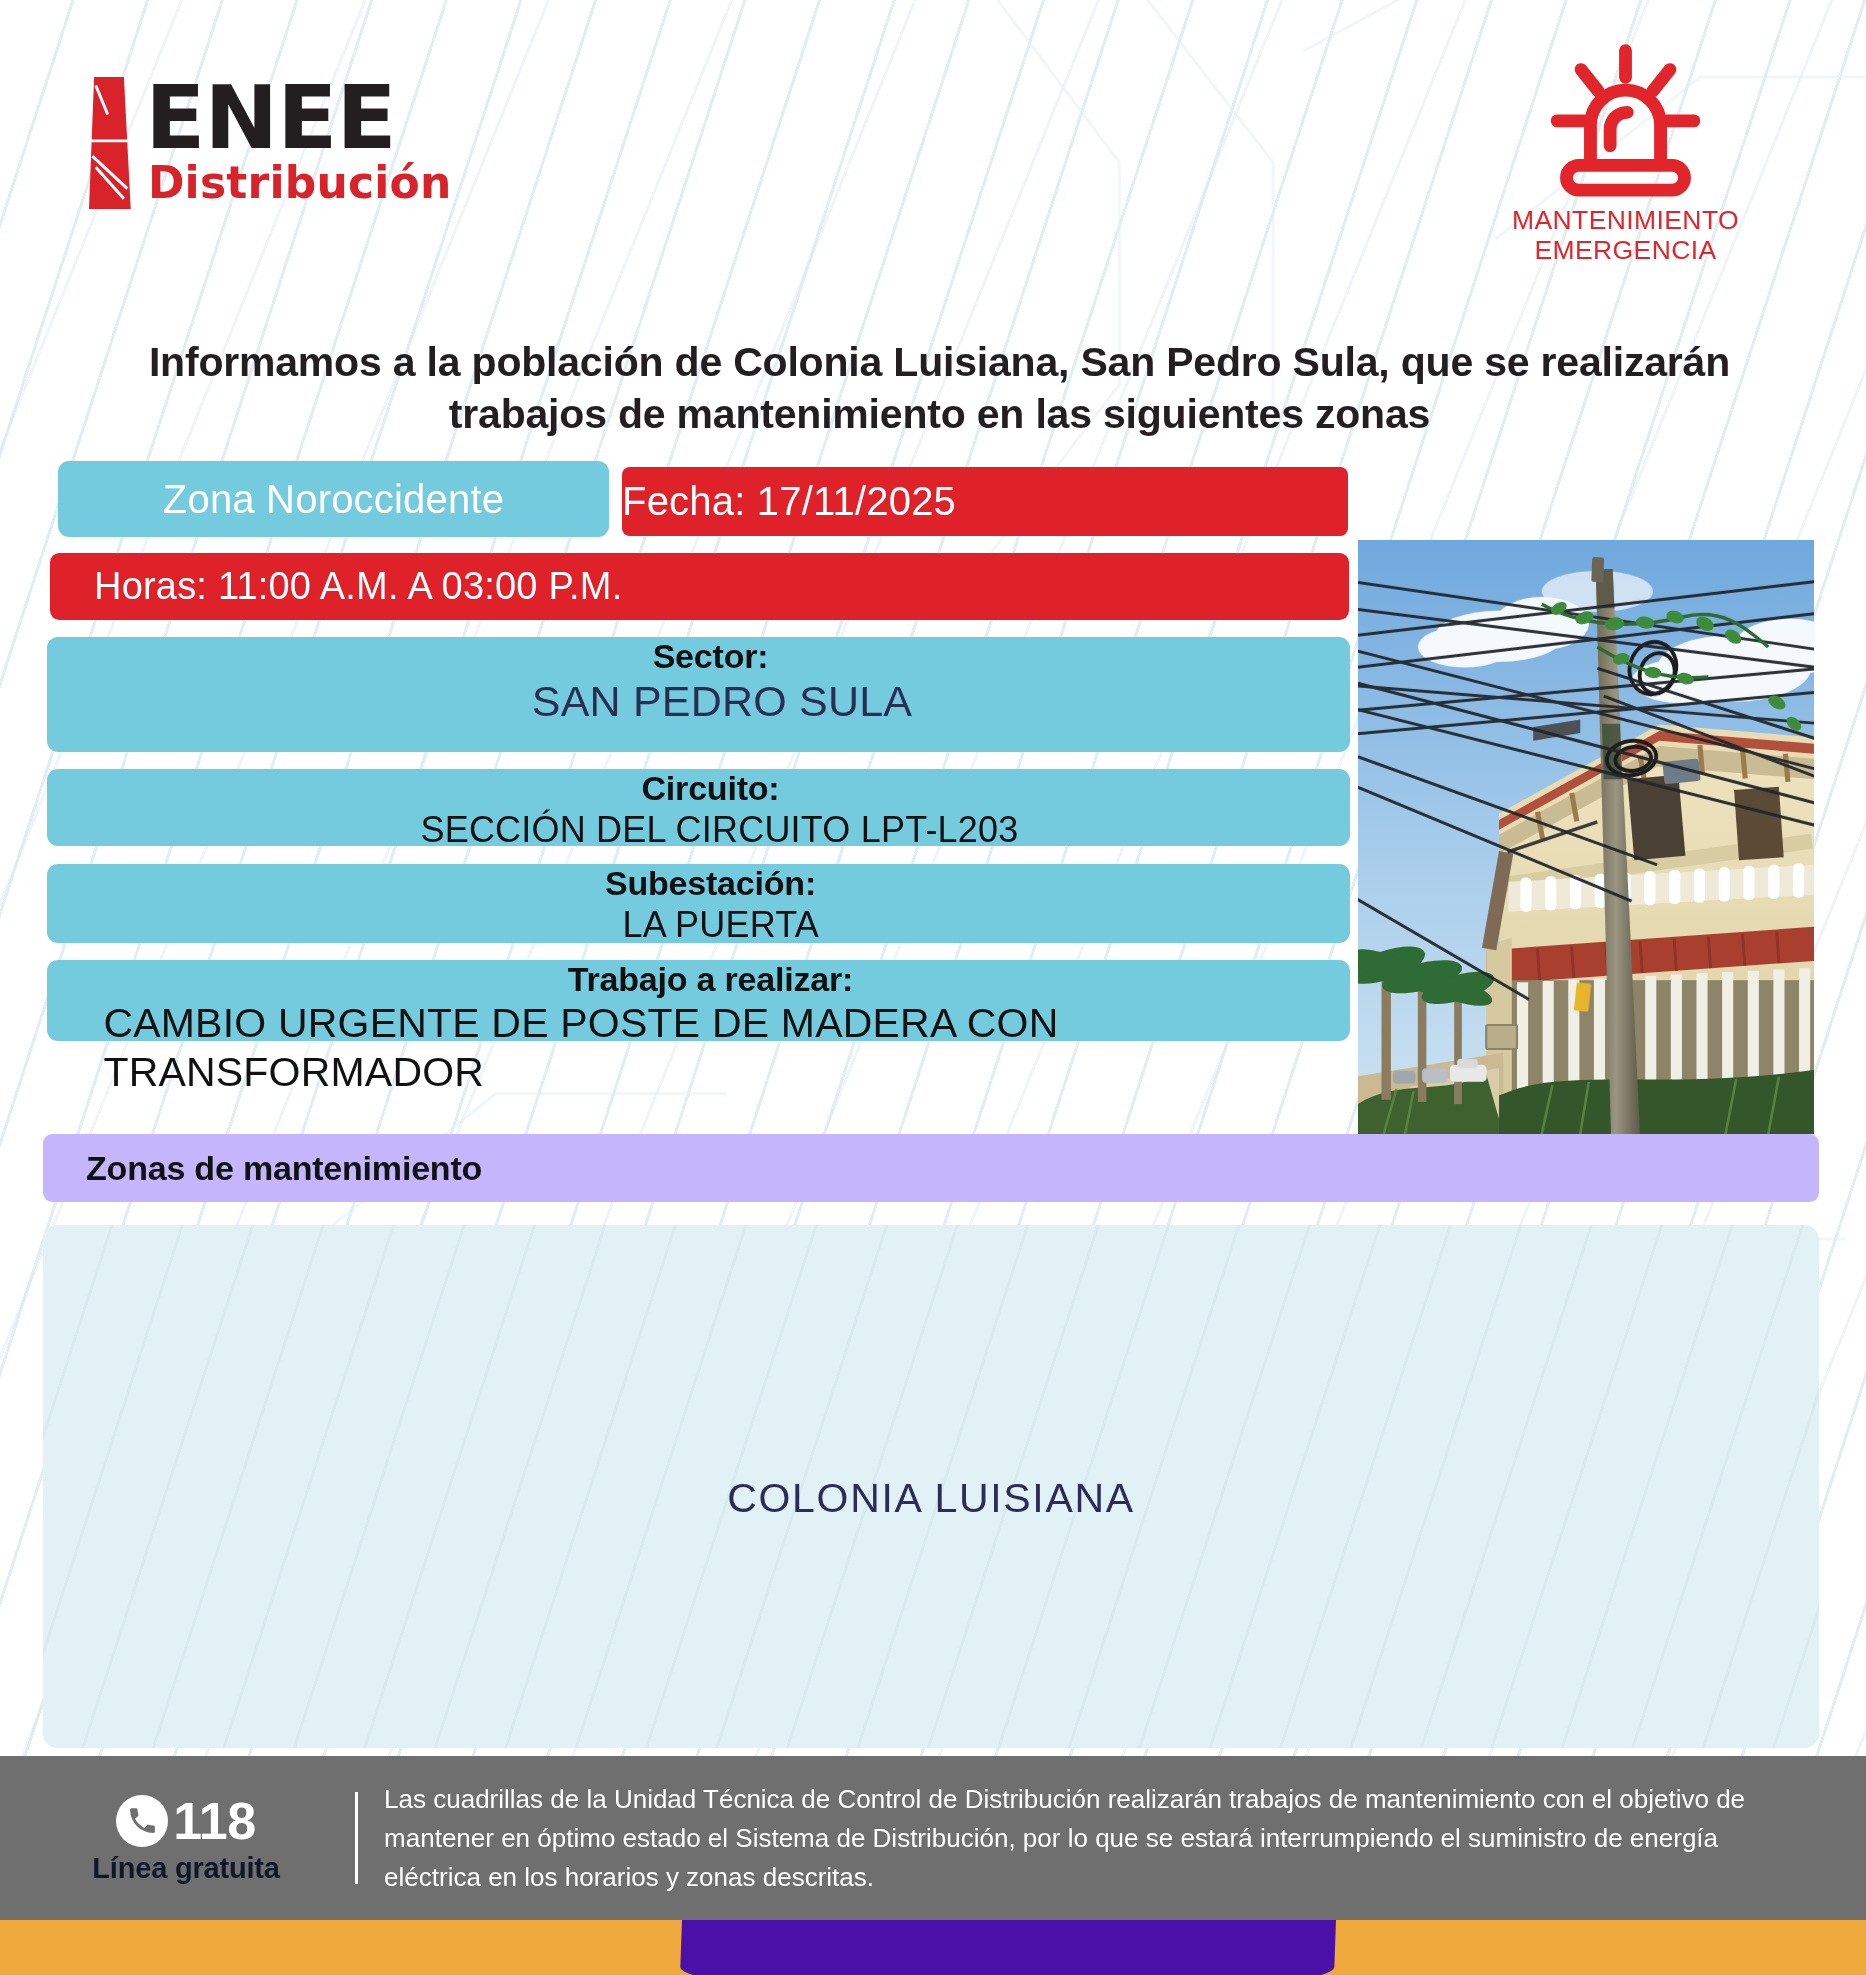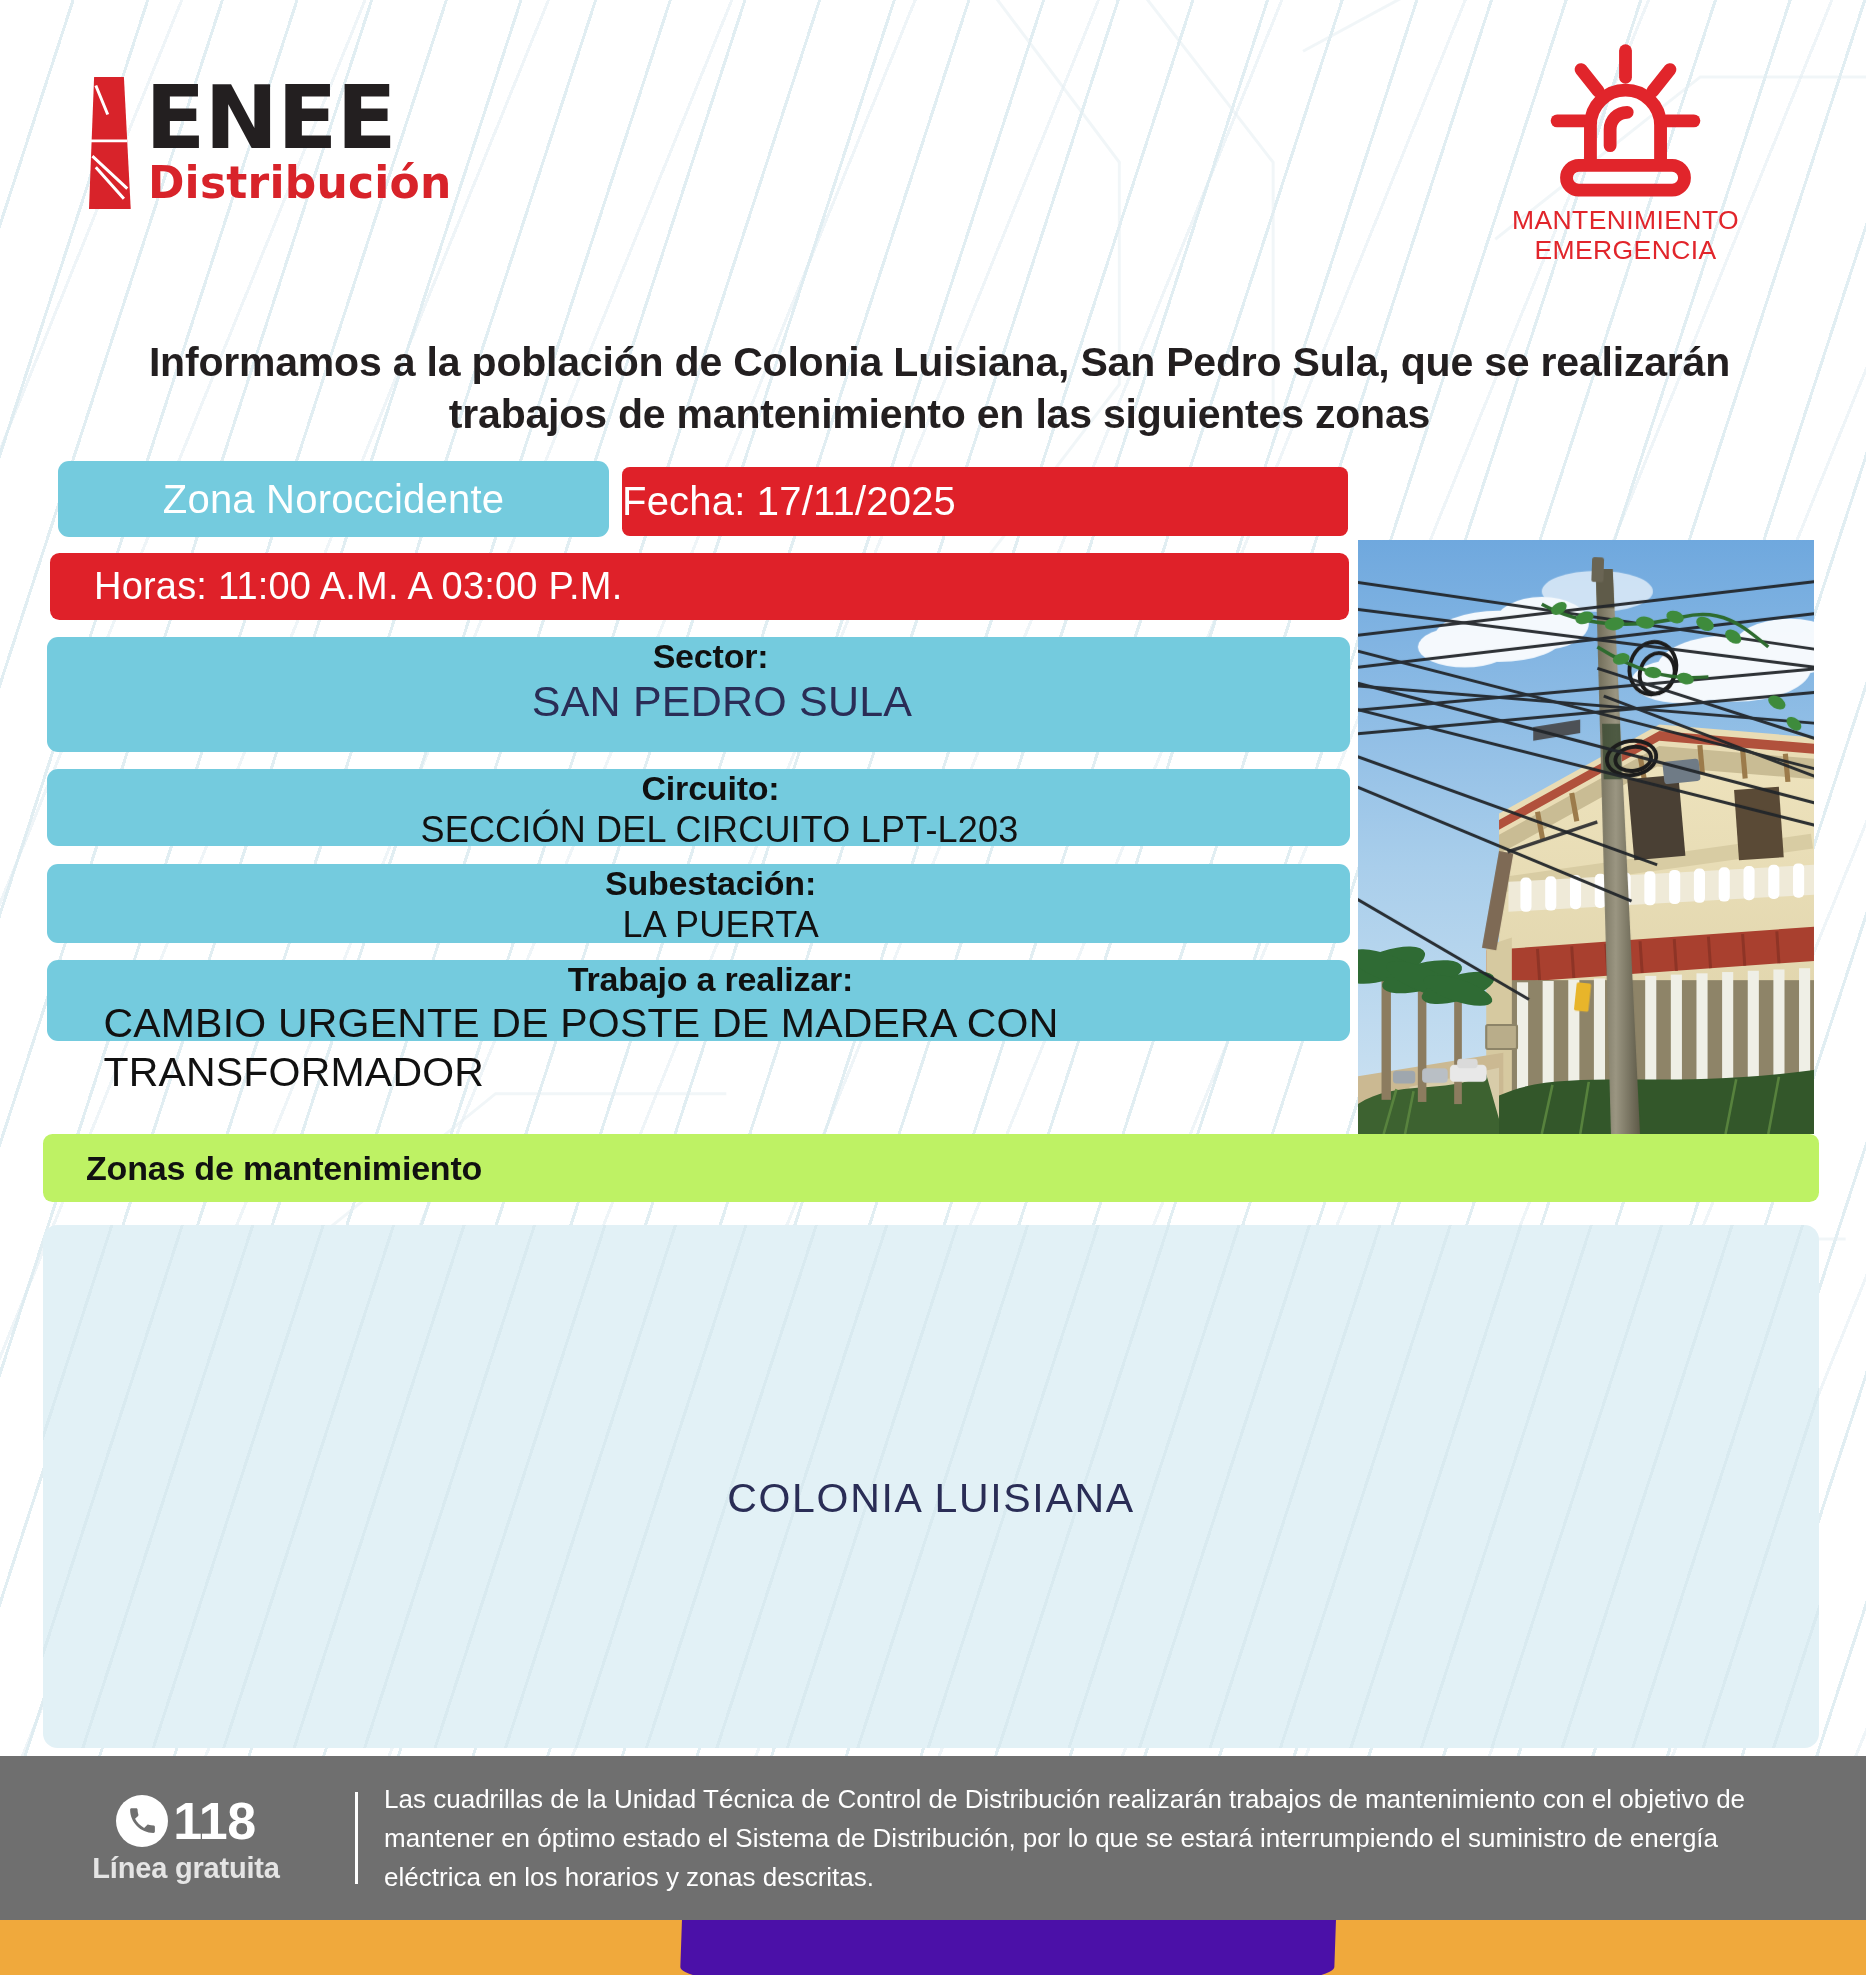--- a/index.html
+++ b/index.html
@@ -95,21 +95,21 @@
   #row-circuito{top:769px;height:77px;}
   #row-circuito .val{font-size:36px;margin-left:18px;}
   #row-subestacion{top:864px;height:79px;}
   #row-subestacion .val{font-size:36px;margin-left:20.5px;}
   #row-trabajo{top:960px;height:81px;}
   #row-trabajo .val{font-size:41px;margin-left:15.4px;}
 
   
   .zonas-bar{
     position:absolute;left:43px;top:1134px;width:1776px;height:68px;
-    background:#bef264;border-radius:9.4px;
+    background:#c4b5fd;border-radius:9.4px;
     display:flex;align-items:center;padding-left:43px;box-sizing:border-box;
   }
   .zonas-bar span{color:#111;font-size:34px;font-weight:700;letter-spacing:-0.2px;}
 
   
   .zonas-panel{
     position:absolute;left:43px;top:1225px;width:1776px;height:523px;
     background:#E2F1F6;border-radius:14.5px;overflow:hidden;
   }
   .zonas-panel .lines{
@@ -144,21 +144,21 @@
     width:355px;flex:0 0 355px;
     display:flex;flex-direction:column;align-items:center;justify-content:center;
     padding-left:17px;box-sizing:border-box;
   }
   .f-line1{display:flex;align-items:center;}
   .f-phone-circle{
     width:52px;height:52px;border-radius:50%;background:#ffffff;
     display:flex;align-items:center;justify-content:center;margin-right:5.1px;
   }
   .f-118{color:#fff;font-size:52px;font-weight:700;letter-spacing:-0.4px;}
-  .f-line2{color:#e5e5e5;font-size:29px;font-weight:700;margin-top:1.7px;letter-spacing:-0.2px;}
+  .f-line2{color:#0f172a;font-size:29px;font-weight:700;margin-top:1.7px;letter-spacing:-0.2px;}
   .footer-div{
     width:2.6px;height:92px;background:#fff;flex:0 0 2.6px;margin-right:26.5px;
   }
   .footer-text{
     color:#fff;font-size:26px;line-height:1.5;font-weight:400;
     padding-right:85px;
   }
 
   
   .strip{position:absolute;left:0;top:1920px;width:1867px;height:55px;background:#F0A93C;overflow:hidden;}

